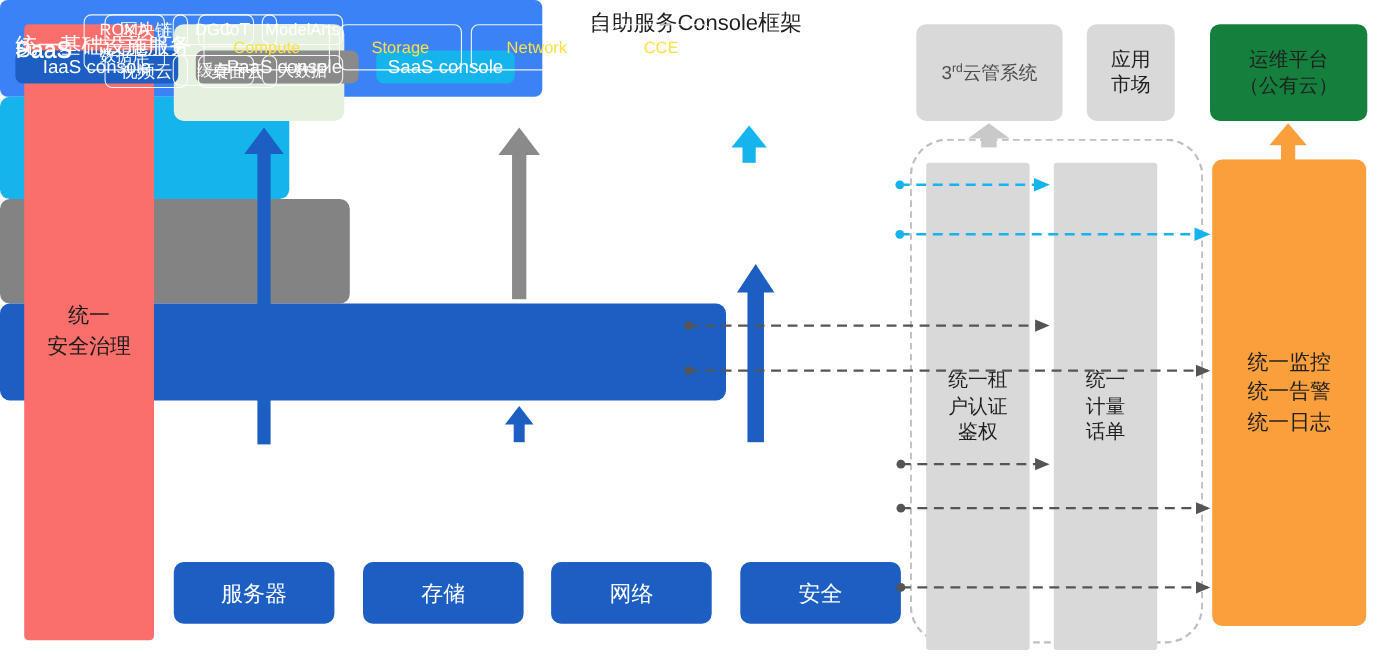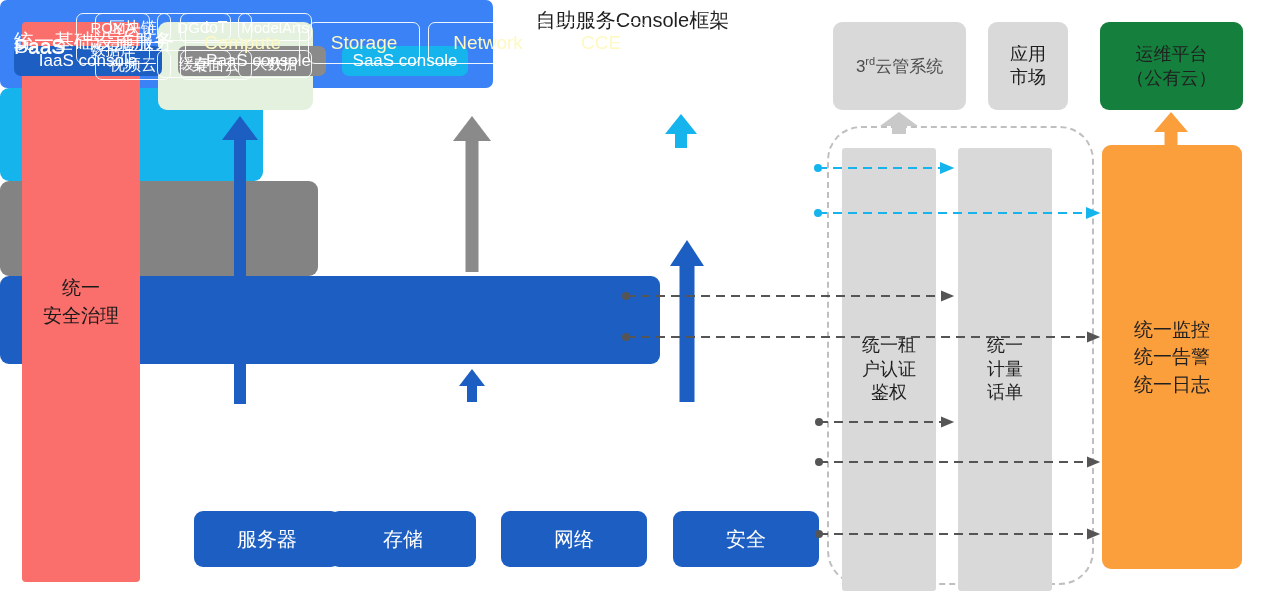--- a/index.html
+++ b/index.html
@@ -97,33 +97,33 @@
   #paas-bigdata{left:238px;top:50px;width:74px;}
 
   
   #infra-bar{
     left:158px;top:400px;width:660px;height:88px;
     background:#1c5ec2;border-radius:9px;display:block;
   }
   #infra-label{position:absolute;left:14px;top:28px;color:#ffffff;font-size:20px;}
   .infra-chip{
     top:22px;height:42px;border:1.6px solid rgba(255,255,255,.92);
-    color:#fef9c3;font-size:19px;background:transparent;
+    color:#fde047;font-size:15px;background:transparent;
   }
   #infra-compute{left:185px;width:115px;}
   #infra-storage{left:308px;width:112px;}
   #infra-network{left:428px;width:120px;}
   #infra-cce{left:556px;width:90px;}
 
   
   .res-box{
     top:511px;height:56px;background:#1c5ec2;border-radius:9px;
     color:#ffffff;font-size:20px;
   }
-  #res-server{left:158px;width:146px;margin-left:36px;}
+  #res-server{left:158px;width:146px;}
   #res-storage{left:330px;width:146px;}
   #res-network{left:501px;width:146px;}
   #res-security{left:673px;width:146px;}
 
   
   #shared-group{
     position:absolute;left:827px;top:126px;width:263px;height:455px;
     border:2.4px dashed #bfbfbf;border-radius:34px;background:transparent;
   }
   .shared-col{

